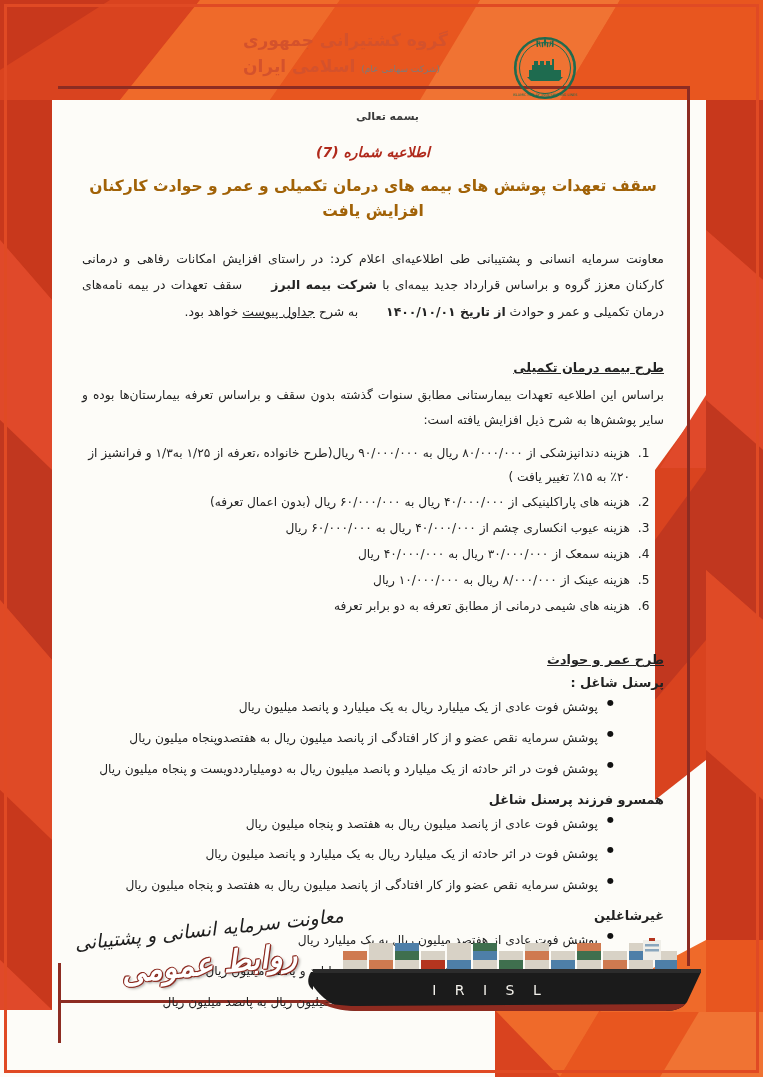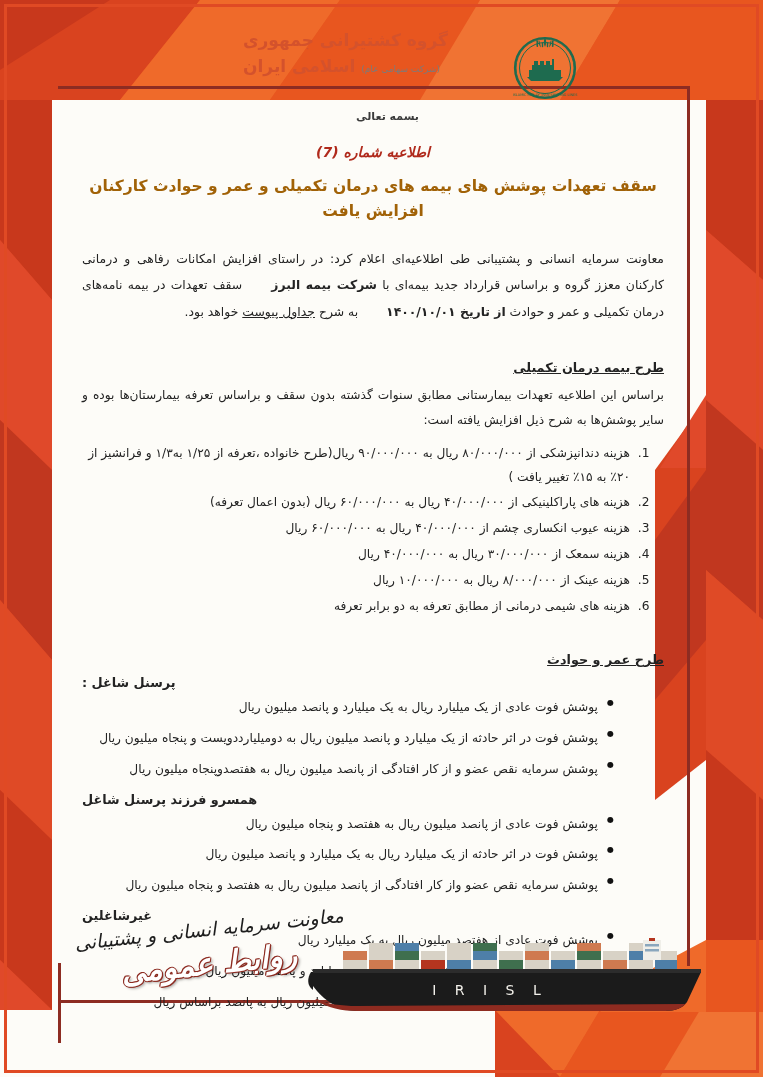--- a/index.html
+++ b/index.html
@@ -177,21 +177,21 @@
   }
   ol.num-list > li {
     margin-bottom: 2px;
     padding-right: 4px;
   }
 
   h3.subsec {
     font-size: 12.8px;
     font-weight: bold;
     margin: 6px 14px 6px 14px;
-    text-align: left;
+    text-align: right;
   }
 
   ul.bul-list {
     margin: 2px 48px 10px 14px;
     padding: 0 16px 0 0;
     font-size: 12.2px;
     line-height: 1.95;
     list-style: none;
   }
   ul.bul-list > li {
@@ -392,24 +392,24 @@
     </ol>
 
     <h2 class="sec">طرح عمر و حوادث</h2>
 
     <h3 class="subsec">پرسنل شاغل :</h3>
     <ul class="bul-list">
       <li>
         <span>پوشش فوت عادی از یک میلیارد ریال به </span><b>یک میلیارد و پانصد میلیون</b><span> ریال</span>
       </li>
       <li>
+        <span>پوشش سرمایه نقص عضو و از کار افتادگی از پانصد میلیون ریال به </span><b>هفتصدوپنجاه میلیون</b><span> ریال</span>
+      </li>
+      <li>
         <span>پوشش فوت در اثر حادثه از یک میلیارد و پانصد میلیون ریال به </span><b>دومیلیارددویست و پنجاه  میلیون</b><span> ریال</span>
-      </li>
-      <li>
-        <span>پوشش سرمایه نقص عضو و از کار افتادگی از پانصد میلیون ریال به </span><b>هفتصدوپنجاه میلیون</b><span> ریال</span>
       </li>
     </ul>
 
     <h3 class="subsec">همسرو فرزند پرسنل شاغل</h3>
     <ul class="bul-list">
       <li>
         <span>پوشش فوت عادی از پانصد میلیون ریال به </span><b>هفتصد و پنجاه میلیون</b><span> ریال</span>
       </li>
       <li>
         <span>پوشش فوت در اثر حادثه از یک میلیارد ریال به </span><b>یک میلیارد و پانصد میلیون</b><span> ریال</span>
@@ -421,21 +421,21 @@
 
     <h3 class="subsec">غیرشاغلین</h3>
     <ul class="bul-list">
       <li>
         <span>پوشش فوت عادی از هفتصد میلیون ریال به </span><b>یک میلیارد</b><span> ریال</span>
       </li>
       <li>
         <span>پوشش فوت در اثر حادثه از یک میلیارد ریال به </span><b>یک میلیارد و پانصد میلیون</b><span> ریال</span>
       </li>
       <li>
-        <span>پوشش سرمایه نقص عضو و از کار افتادگی از سیصد میلیون ریال به </span><b>پانصد براساس</b><span> ریال</span>
+        <span>پوشش سرمایه نقص عضو و از کار افتادگی از سیصد میلیون ریال به </span><b>پانصد میلیون</b><span> ریال</span>
       </li>
     </ul>
   </div>
 
   <div class="sig">
     <div class="sig-1">معاونت سرمایه انسانی و پشتیبانی</div>
     <div class="sig-2">روابط عمومی</div>
   </div>
 
   <div class="ship-wrap">

